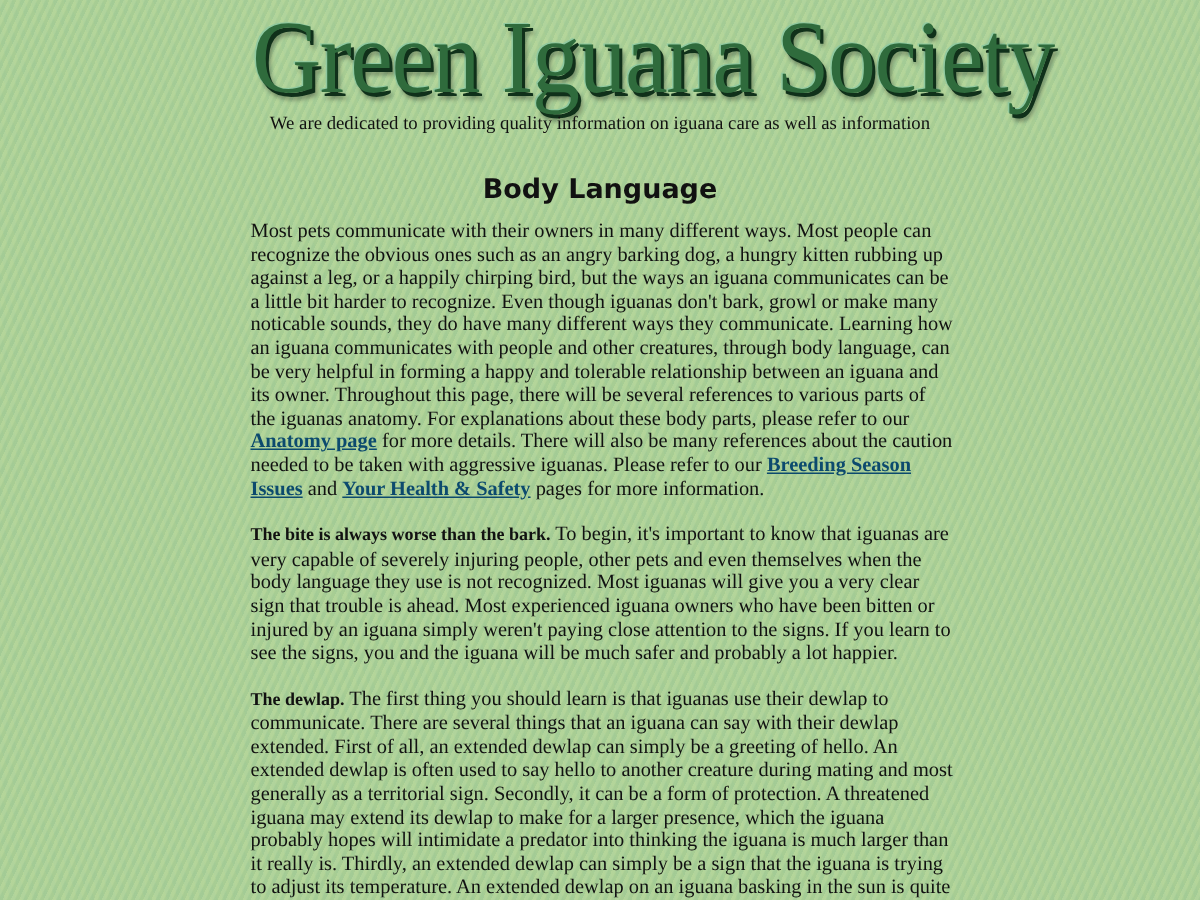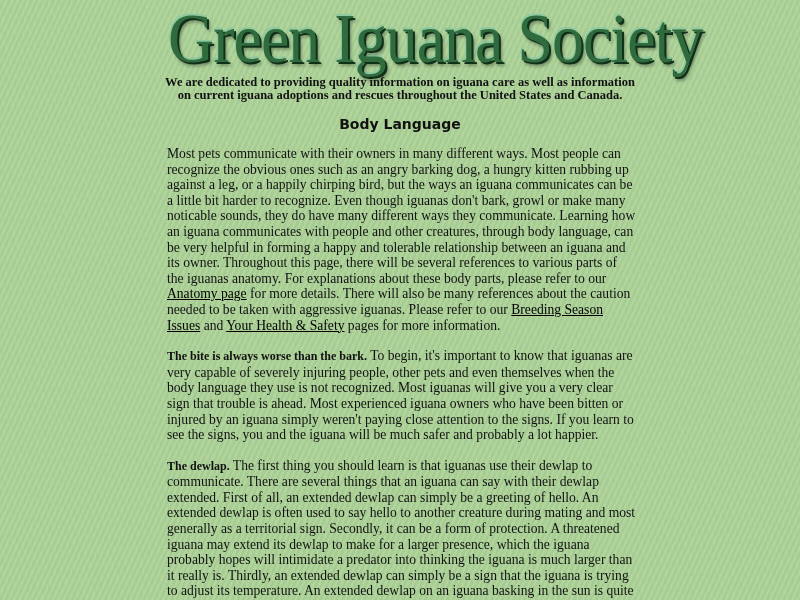--- a/index.html
+++ b/index.html
@@ -18,45 +18,44 @@
     font-family: "Liberation Serif", serif;
     font-size: 64px; line-height: 72px; letter-spacing: -1px;
     color: #2f6b3c;
     text-shadow: 2px 2px 0 #10301a, 3px 4px 3px rgba(0,0,0,0.35), -1px -1px 0 #8fc9a0;
     transform: scaleY(1.08); transform-origin: top left;
     white-space: nowrap;
   }
   .tagline {
     position: absolute; left: 160px; top: 76px; width: 480px;
     text-align: center;
-    font-family: "Liberation Serif", serif; font-weight: bold;
+    font-family: "Liberation Serif", serif; font-weight: normal;
     font-size: 12.5px; line-height: 13px; color: #111;
   }
   .section-title {
     position: absolute; left: 160px; top: 116px; width: 480px;
     text-align: center;
     font-family: "DejaVu Sans", sans-serif; font-weight: bold;
-    font-size: 14px; color: #111;
+    font-size: 18px; color: #111;
   }
   .content {
     position: absolute; left: 167px; top: 146px; width: 470px;
     font-family: "Liberation Serif", serif; font-size: 13.6px; line-height: 15.6px;
   }
   .content p { margin: 0 0 15px 0; }
-  .content a { color: #000000; font-weight: normal; text-decoration: underline; }
+  .content a { color: #0c4a6e; font-weight: bold; text-decoration: underline; }
   .lead { font-weight: bold; font-size: 12px; }
 </style>
 </head>
 <body>
 
 <div class="page">
   <div class="logo">Green Iguana Society</div>
   <div class="tagline">
     <span>We are dedicated to providing quality information on iguana care as well as information</span><br>
-    <span>on current iguana adoptions and rescues throughout the United States and Canada.</span>
   </div>
   <div class="section-title">Body Language</div>
 
   <div class="content">
     <p>
       <span>Most pets communicate with their owners in many different ways. Most people can recognize the obvious ones such as an angry barking dog, a hungry kitten rubbing up against a leg, or a happily chirping bird, but the ways an iguana communicates can be a little bit harder to recognize. Even though iguanas don't bark, growl or make many noticable sounds, they do have many different ways they communicate. Learning how an iguana communicates with people and other creatures, through body language, can be very helpful in forming a happy and tolerable relationship between an iguana and its owner. Throughout this page, there will be several references to various parts of the iguanas anatomy. For explanations about these body parts, please refer to our </span><a href="#">Anatomy page</a><span> for more details. There will also be many references about the caution needed to be taken with aggressive iguanas. Please refer to our </span><a href="#">Breeding Season Issues</a><span> and </span><a href="#">Your Health &amp; Safety</a><span> pages for more information.</span>
     </p>
     <p>
       <span class="lead">The bite is always worse than the bark.</span><span> To begin, it's important to know that iguanas are very capable of severely injuring people, other pets and even themselves when the body language they use is not recognized. Most iguanas will give you a very clear sign that trouble is ahead. Most experienced iguana owners who have been bitten or injured by an iguana simply weren't paying close attention to the signs. If you learn to see the signs, you and the iguana will be much safer and probably a lot happier.</span>
     </p>

